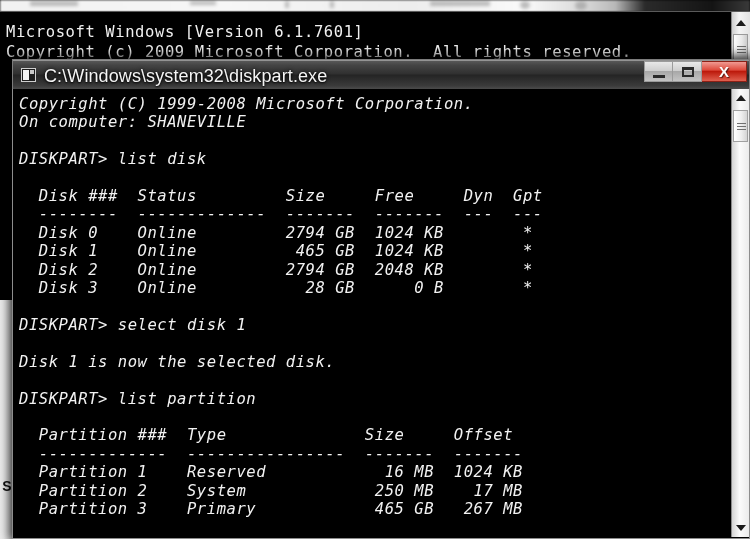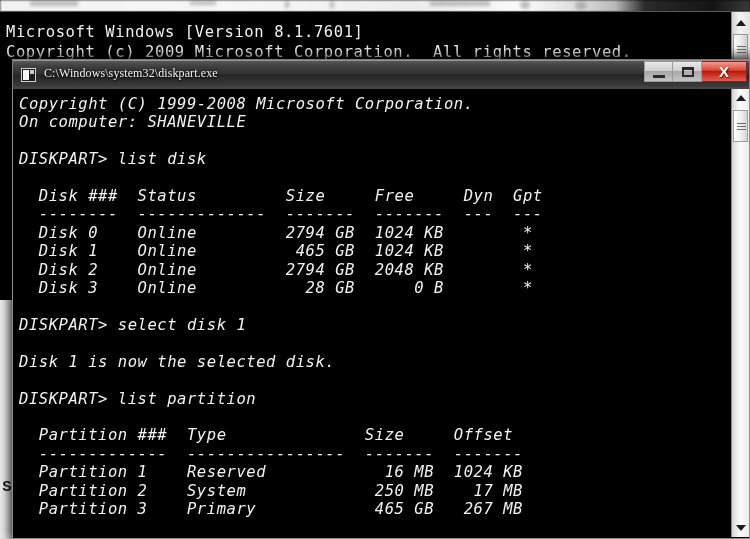--- a/index.html
+++ b/index.html
@@ -148,22 +148,22 @@
     content: "";
     position: absolute;
     left: 8px; top: 1px;
     width: 4px; height: 4px;
     background: #c8c8c8;
   }
   .title-text {
     position: absolute;
     left: 31px; top: 6px;
     color: #f4f4f4;
-    font-family: Liberation Serif, serif;
-    font-size: 12px;
+    font-family: Liberation Sans, sans-serif;
+    font-size: 18px;
     letter-spacing: .1px;
     text-shadow: 0 0 4px rgba(0,0,0,.9), 0 1px 2px rgba(0,0,0,.9);
     white-space: nowrap;
   }
 
   .win-buttons {
     position: absolute;
     right: 2px; top: 1px;
     display: flex;
     height: 22px;
@@ -286,21 +286,21 @@
   <div class="desktop-blob" style="left:30px; width:48px; height:5px;"></div>
   <div class="desktop-blob" style="left:190px; width:26px; height:4px;"></div>
   <div class="desktop-blob" style="left:285px; width:4px; height:7px;"></div>
   <div class="desktop-blob" style="left:330px; width:4px; height:7px;"></div>
   <div class="desktop-blob" style="left:430px; width:60px; height:5px;"></div>
   <div class="desktop-blob" style="left:520px; width:10px; height:8px; border-radius:50%;"></div>
   <div class="desktop-blob" style="left:575px; width:12px; height:9px; border-radius:50%;"></div>
 </div>
 
 <div class="bg-console">
-  <div class="bg-console-text">Microsoft Windows [Version 8.1.7601]
+  <div class="bg-console-text">Microsoft Windows [Version 6.1.7601]
 Copyright (c) 2009 Microsoft Corporation.  All rights reserved.</div>
 
   <div class="bg-scroll">
     <div class="arrow-up"></div>
     <div class="thumb">
       <div class="grip" style="top:11px;"></div>
       <div class="grip" style="top:14px;"></div>
       <div class="grip" style="top:17px;"></div>
     </div>
   </div>

